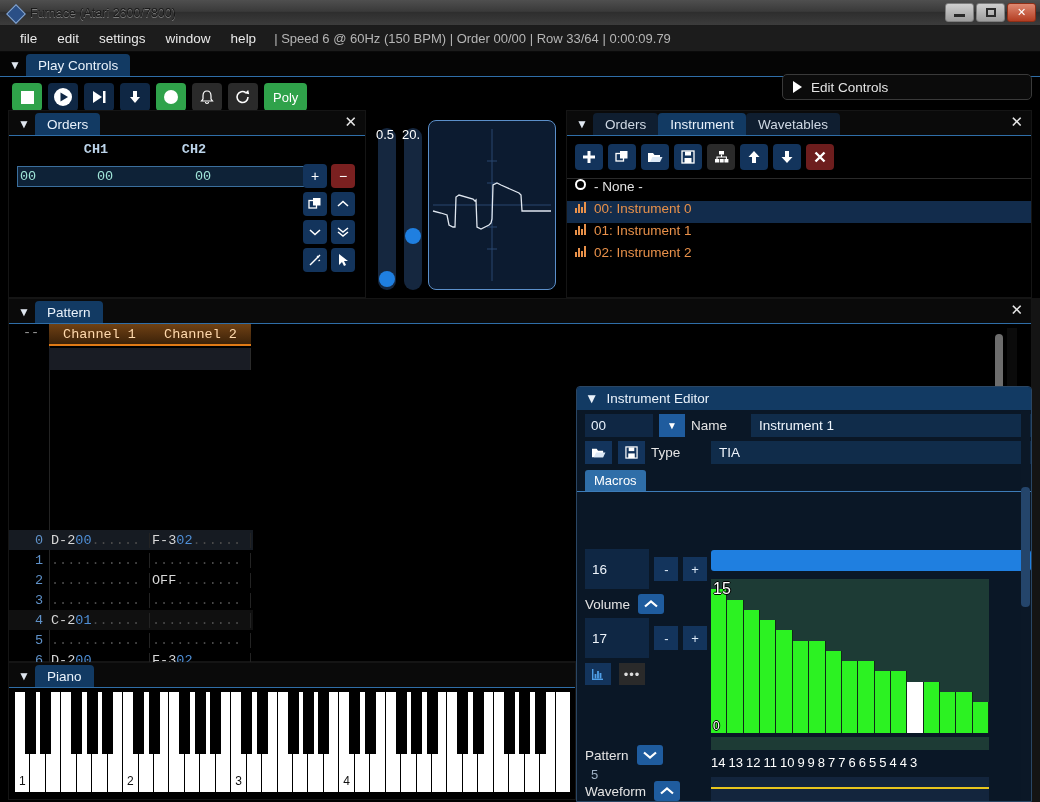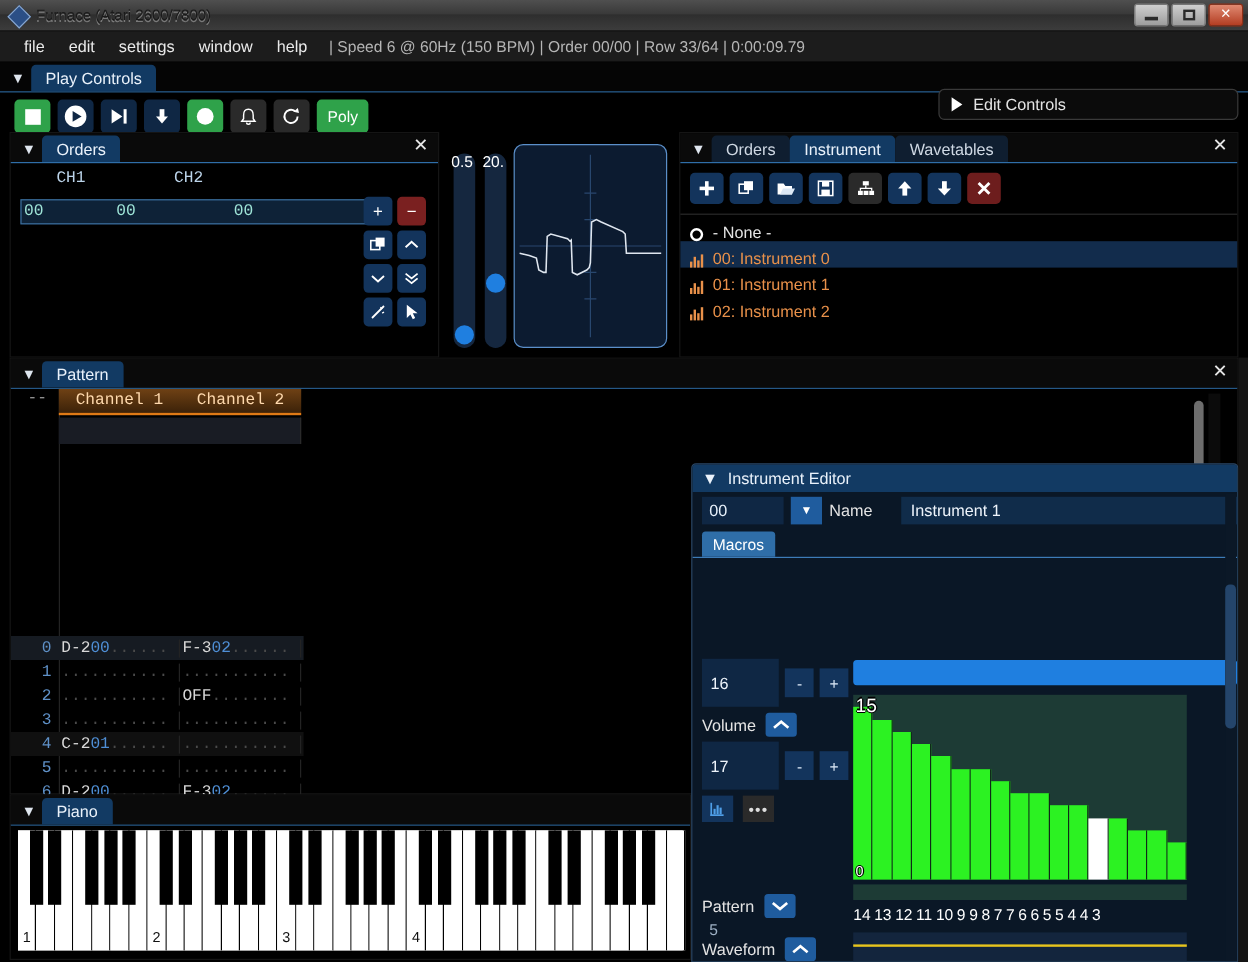--- a/index.html
+++ b/index.html
@@ -74,21 +74,21 @@
     border:1px solid #3a3a3a; border-radius:5px; background:#0b0b0b;
     display:flex; align-items:center; gap:9px; padding-left:10px; color:#e4e4e4; font-size:13.5px;
   }
   .editctrl .tri2 { width:0;height:0;border-left:9px solid #fff;border-top:6px solid transparent;border-bottom:6px solid transparent; }
   .ec-close { position:absolute; right:12px; top:54px; color:#efefef; font-size:15px; }
 
   
   #orders { left:8px; top:110px; width:358px; height:188px; background:#000; border:1px solid #151515; }
   .ord-body { position:relative; height:163px; }
   .ord-hdr { display:flex; color:#bcd4ea; font-size:13.5px; font-family:"Liberation Mono", monospace; padding:6px 0 0 0; }
-  .ord-hdr .c { width:98px; text-align:left; }
+  .ord-hdr .c { width:98px; text-align:center;font-weight:bold; }
   .ord-row {
     position:absolute; left:8px; top:30px; width:288px; height:21px;
     background:#0e2237; border:1px solid #3b6f9d; display:flex; align-items:center;
     font-family:"Liberation Mono", monospace; font-size:13.5px; color:#9fe5d8;
   }
   .ord-row .idx { width:38px; padding-left:2px; }
   .ord-row .c { width:98px; text-align:center; }
   .ord-btns { position:absolute; right:10px; top:28px; display:grid; grid-template-columns:24px 24px; gap:4px; }
   .obtn { width:24px; height:24px; border-radius:4px; background:#13345c; color:#fff;
           display:flex; align-items:center; justify-content:center; font-size:14px; }
@@ -105,21 +105,21 @@
   }
 
   
   #instruments { left:566px; top:110px; width:466px; height:188px; background:#000; border:1px solid #151515; }
   .ins-toolbar { display:flex; gap:5px; padding:8px 0 0 8px; }
   .ibtn { width:28px; height:26px; border-radius:4px; background:#13345c; color:#eaf2fb;
           display:flex; align-items:center; justify-content:center; font-size:14px; }
   .ibtn.grey { background:#2a2a2a; }
   .ibtn.red  { background:#6d1d1d; }
   .ins-list { margin-top:8px; border-top:1px solid #2a2a2a; }
-  .ins-item { height:22px; display:flex; align-items:flex-end; gap:8px; padding-left:8px; font-size:13.5px; color:#e9914a; }
+  .ins-item { height:22px; display:flex; align-items:flex-start; gap:8px; padding-left:8px; font-size:13.5px; color:#e9914a; }
   .ins-item.none { color:#e4e4e4; }
   .ins-item.sel { background:#122c4c; }
   .barsico { display:inline-flex; align-items:flex-end; gap:1px; height:12px; }
   .barsico i { width:2px; background:#e9914a; display:block; }
   .circico { width:11px; height:11px; border:2px solid #fff; border-radius:50%; }
 
   
   #pattern { left:8px; top:298px; width:1024px; height:364px; background:#000; border:1px solid #151515; }
   .pat-grid { position:relative; height:338px; overflow:hidden; }
   .pat-chanhdr { position:absolute; left:40px; top:0; display:flex; }
@@ -590,20 +590,37 @@
       <span>Instrument Editor</span>
     </div>
 
     <div class="ie-row">
       <div class="ie-num">00</div>
       <div class="ie-dd">▼</div>
       <div class="ie-lab">Name</div>
       <div class="ie-field">Instrument 1</div>
     </div>
 
+    <div class="ie-row">
+      <div class="ie-btn">
+        <svg width="15" height="13" viewBox="0 0 16 14">
+            <path d="M1 12 V3 H6 L7.5 5 H13 V12 Z" fill="#fff"></path>
+            <path d="M3 12 L5.5 7 H15.5 L13 12 Z" fill="#dce8f5"></path>
+          </svg>
+      </div>
+      <div class="ie-btn">
+        <svg width="13" height="13" viewBox="0 0 14 14">
+            <rect x="1" y="1" width="12" height="12" fill="none" stroke="#fff" stroke-width="1.3"></rect>
+            <rect x="4" y="1.5" width="6" height="4" fill="#fff"></rect>
+            <rect x="3.5" y="8" width="7" height="5" fill="#fff"></rect>
+          </svg>
+      </div>
+      <div class="ie-lab">Type</div>
+      <div class="ie-field">TIA</div>
+    </div>
 
     <div class="ie-tabs">
       <div class="ie-tab">Macros</div>
     </div>
     <div class="ie-tabrule"></div>
 
     <div class="mac-left">
       <div class="spin">
         <div class="val">16</div>
         <div class="pm">-</div>

